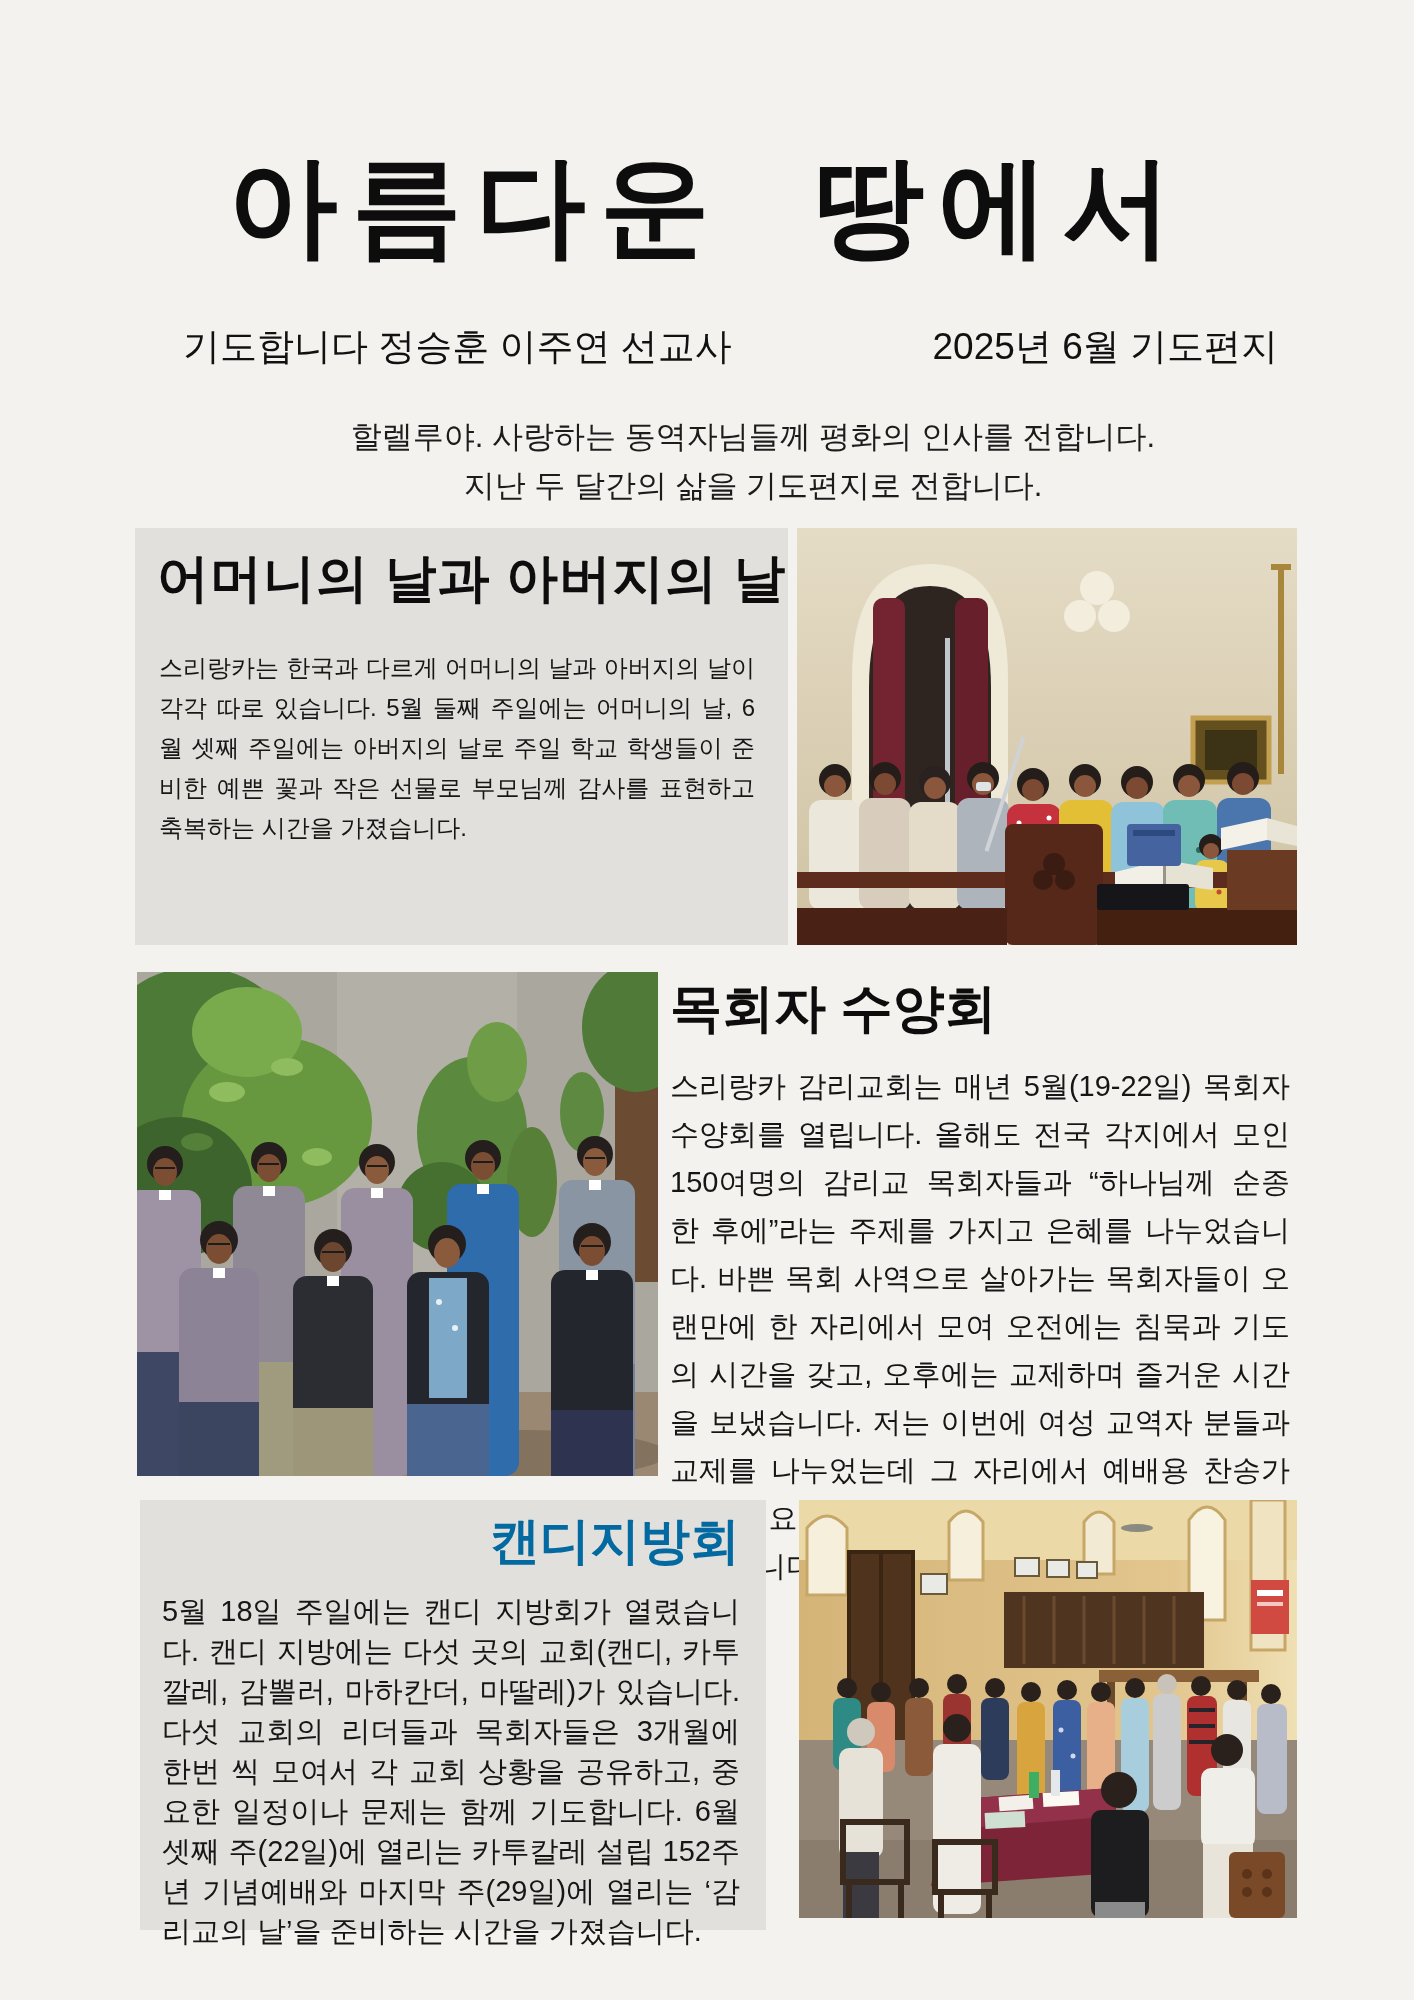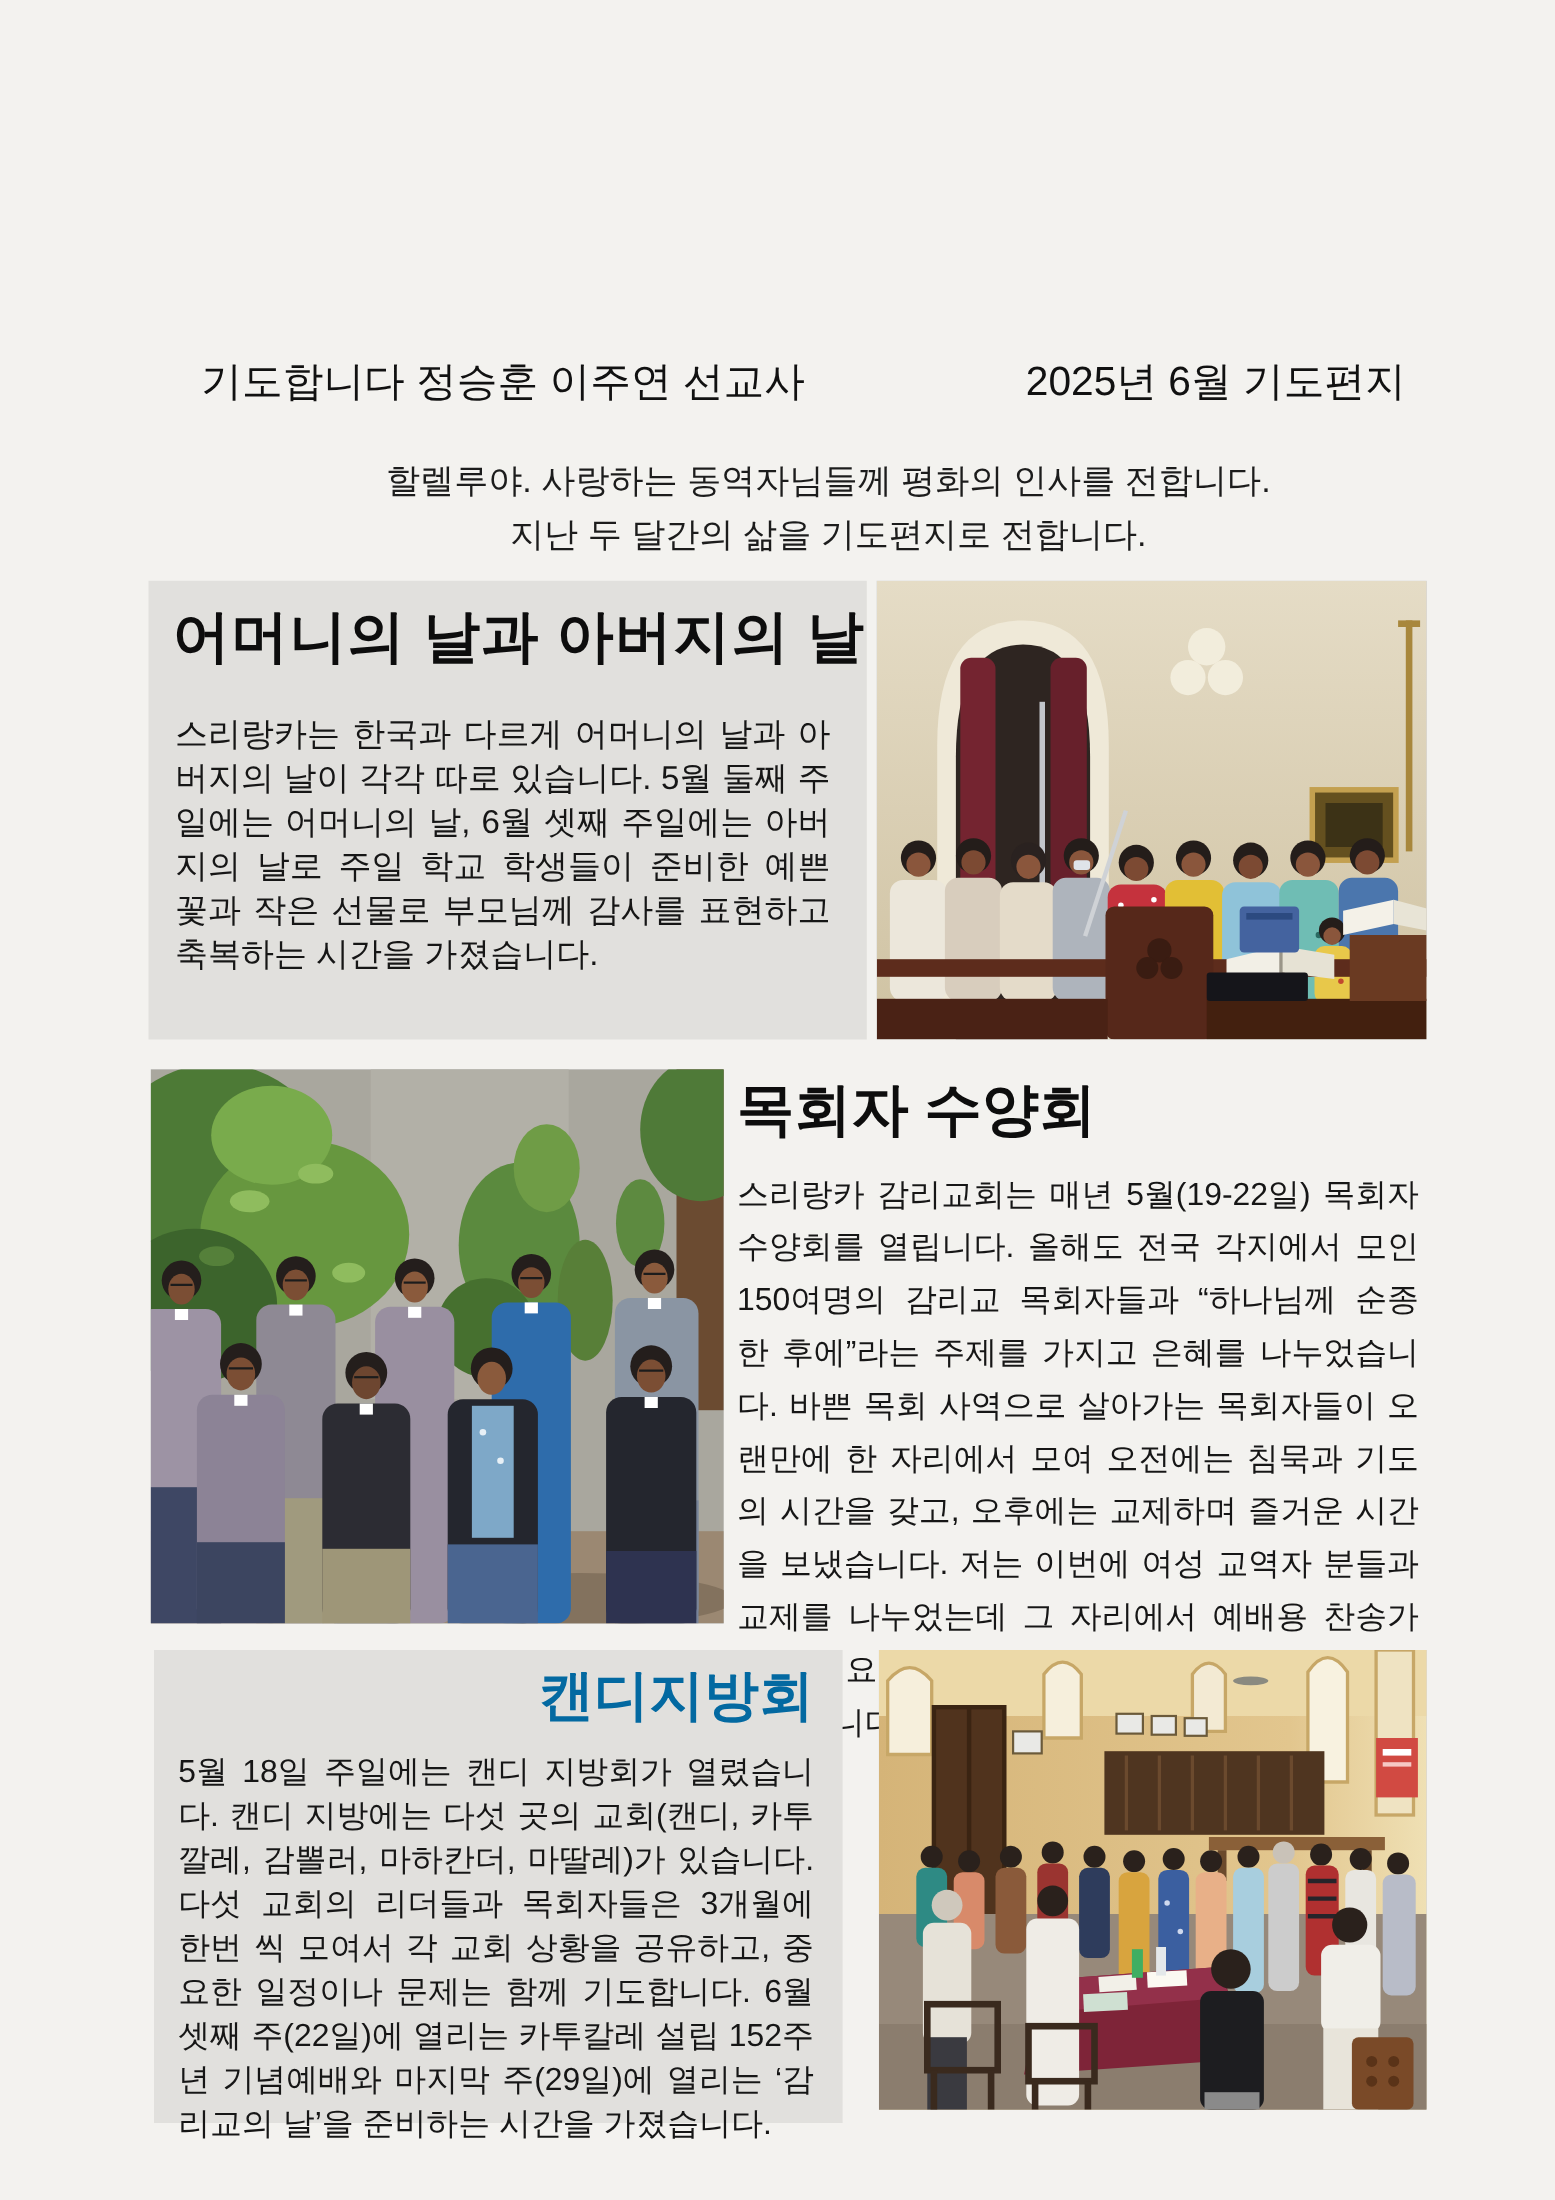--- a/index.html
+++ b/index.html
@@ -39,21 +39,21 @@
   .intro p{margin:0;}
   .panel{
     position:absolute;background:var(--panel-bg);
   }
   .panel-s1{left:135px;top:528px;width:653px;height:417px;}
   .panel-s1 h2{
     margin:16px 0 0 22px;font-size:52px;font-weight:800;
     letter-spacing:1px;color:#0d0d0d;white-space:nowrap;
   }
   .panel-s1 .body{
-    margin:34px 33px 0 24px;font-size:30px;line-height:40px;
+    margin:34px 33px 0 24px;font-size:24px;line-height:40px;
     text-align:justify;word-break:break-all;
   }
   .photo{
     position:absolute;overflow:hidden;background:#ccc;
   }
   .photo svg{display:block;width:100%;height:100%;}
   .photo-1{left:797px;top:528px;width:500px;height:417px;}
   .photo-2{left:137px;top:972px;width:521px;height:504px;}
   .photo-3{left:799px;top:1500px;width:498px;height:418px;}
   .textcol-s2{
@@ -74,20 +74,21 @@
   .panel-s3 .body{
     margin:16px 26px 0 22px;font-size:29px;line-height:40px;
     text-align:justify;word-break:break-all;
   }
 </style>
 </head>
 <body>
 
 <div class="page">
 
+  <h1 class="main-title">아름다운 땅에서</h1>
   <div class="subtitle-row">
     <span>기도합니다 정승훈 이주연 선교사</span>
     <span>2025년 6월 기도편지</span>
   </div>
   <div class="intro">
     <p>할렐루야. 사랑하는 동역자님들께 평화의 인사를 전합니다.</p>
     <p>지난 두 달간의 삶을 기도편지로 전합니다.</p>
   </div>
 
   <section class="panel panel-s1">

